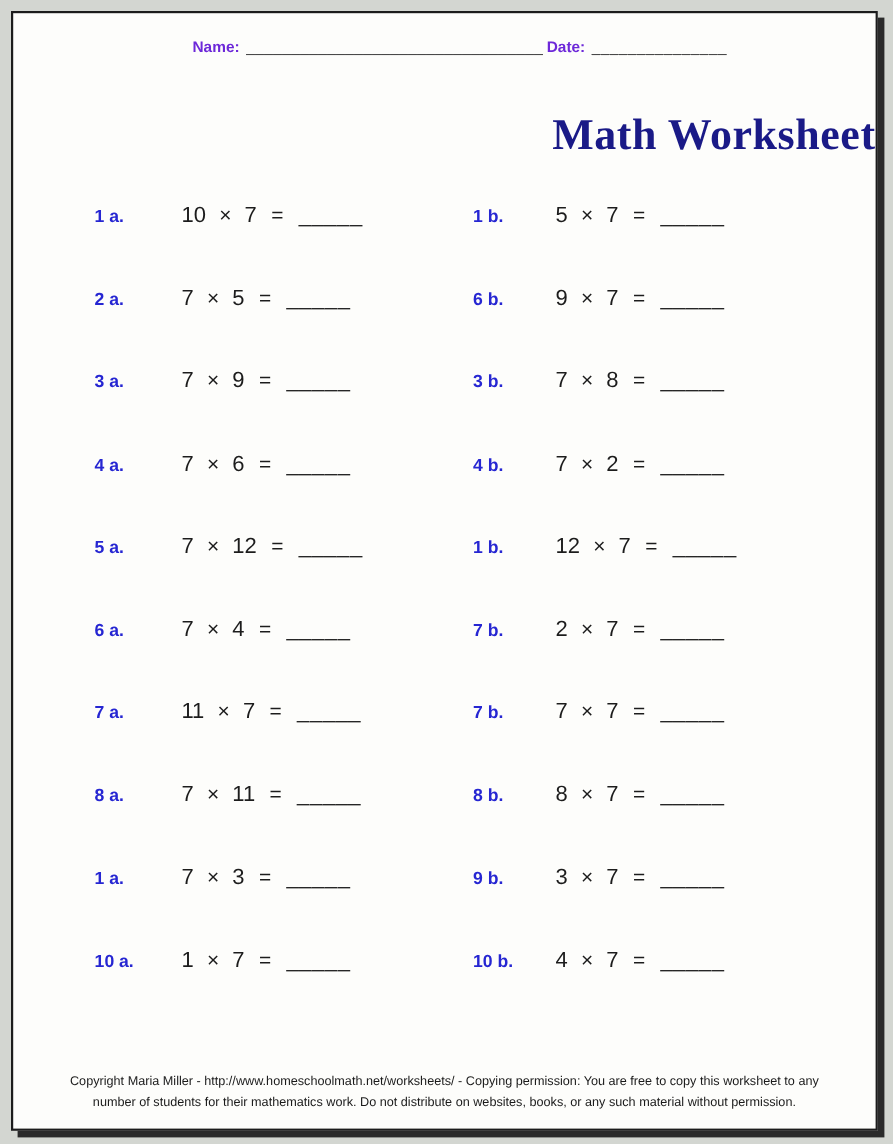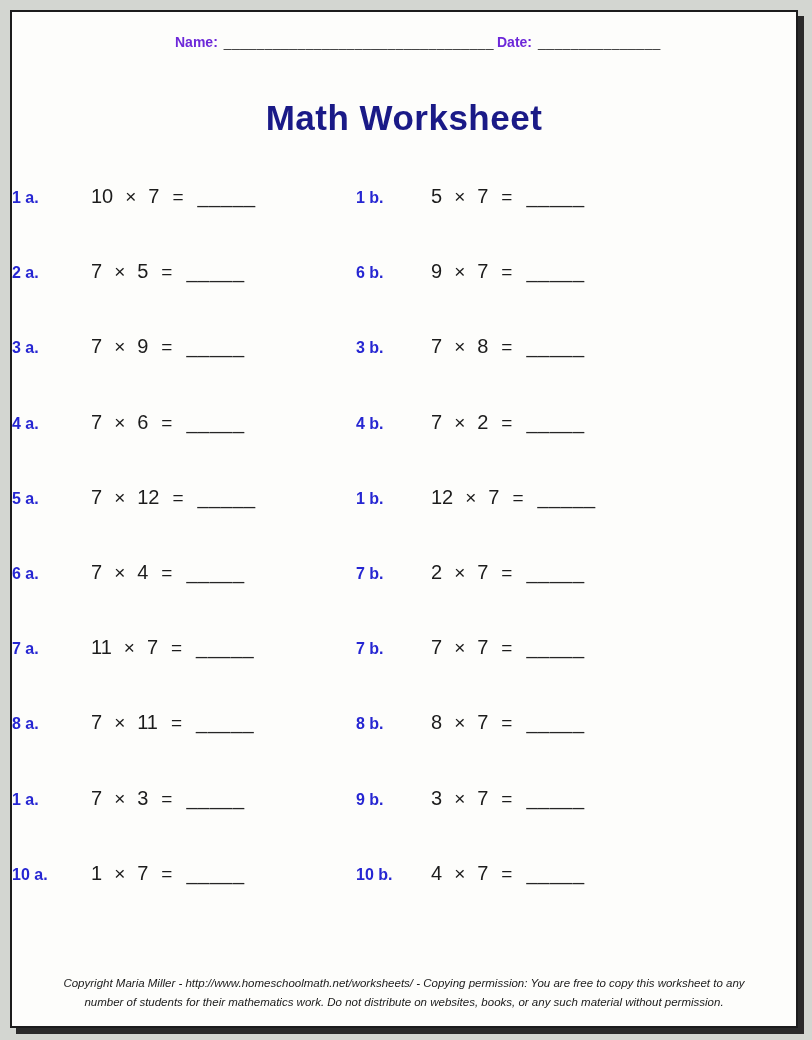--- a/index.html
+++ b/index.html
@@ -20,47 +20,48 @@
   }
   
   .hdr-group { position: absolute; top: 22px; white-space: nowrap; font-size: 14px; }
   .hdr-name { left: 163px; }
   .hdr-date { left: 485px; }
   .hdr-label { font-weight: bold; color: #6d28d9; margin-right: 6px; }
   .hdr-blank { color: #3a3a3a; letter-spacing: 0.4px; }
   
   .title {
     position: absolute; top: 86px; left: 0; right: 0;
-    text-align: center;
-    font-size: 35px; font-weight: bold;
+    text-align: right;
+    font-size: 40px; font-weight: bold;
     color: #1a1a87;
     letter-spacing: 0.5px;
+    font-family: Liberation Serif, serif;
   }
   
   .problems { position: absolute; top: 147px; left: 0; right: 0; }
   .row {
     height: 75.2px;
     line-height: 75.2px;
     white-space: nowrap;
     font-size: 0;
+    padding-left: 74px;
   }
   .cell { display: inline-block; vertical-align: baseline; }
   .num  { font-size: 16px; font-weight: bold; color: #2626d2; }
   .na { width: 79px; }
   .nb { width: 75px; }
   .expr { font-size: 20px; color: #1c1c1c; }
   .ea { width: 265px; }
   .expr .op { margin: 0 12px; font-size: 19px; }
   .expr .eq { margin-left: 13px; margin-right: 14px; font-size: 19px; }
   .expr .blank { letter-spacing: 0.5px; color: #262626; }
   
   .footer {
     position: absolute; bottom: 15px; left: 0; right: 0;
     text-align: center;
-    font-style: italic;
     font-size: 11.5px;
     line-height: 1.6;
     color: #1a1a1a;
   }
 </style>
 </head>
 <body>
 
 <div class="page">
 

